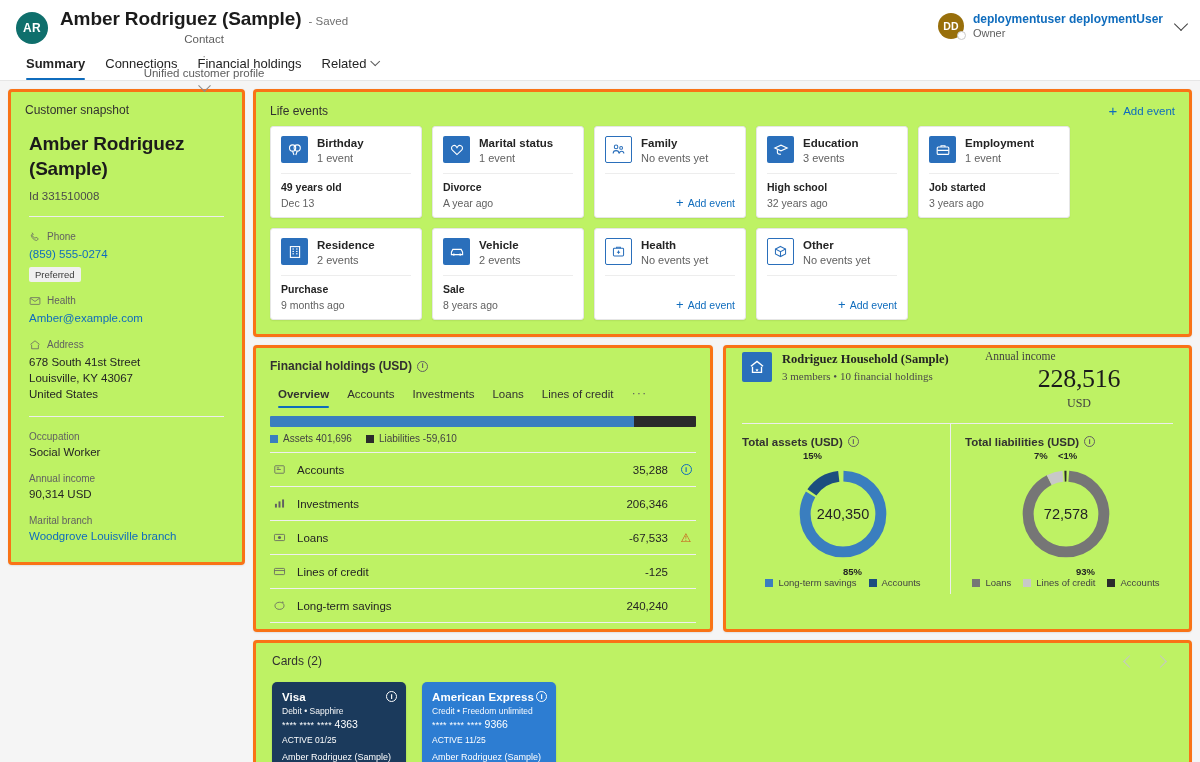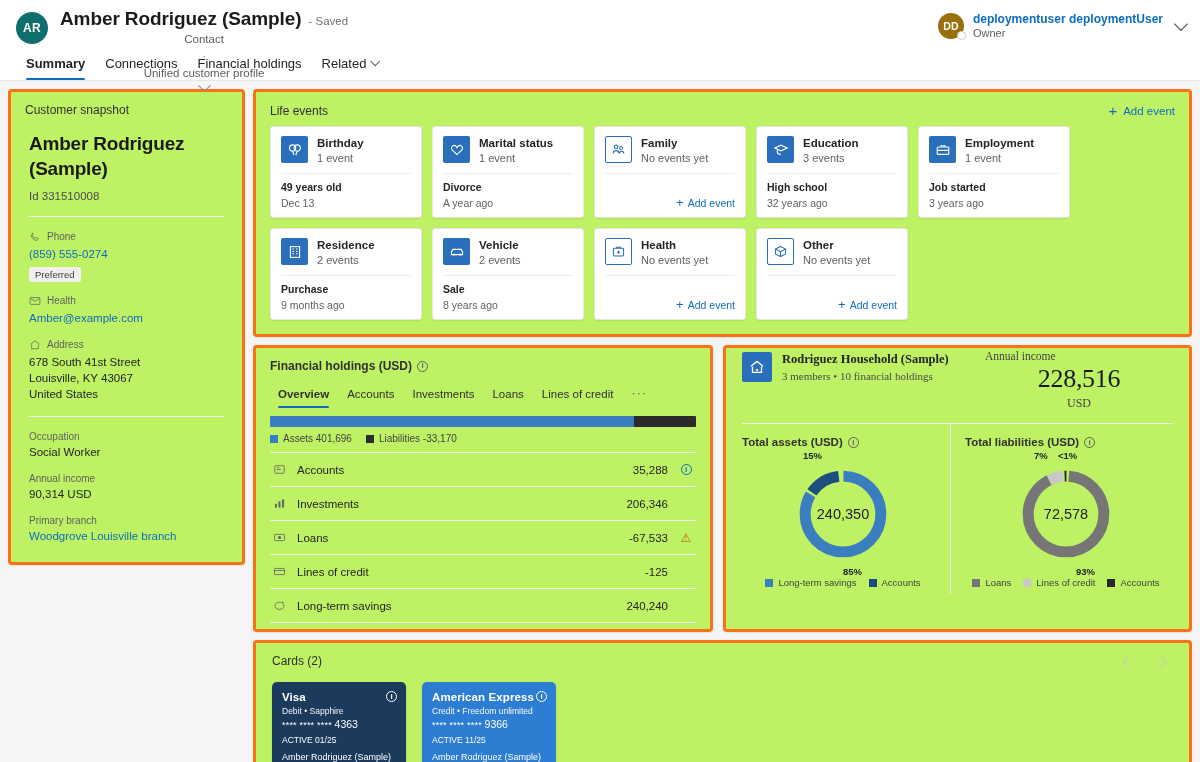--- a/index.html
+++ b/index.html
@@ -153,21 +153,21 @@
   .mh-meta { font-size: 11px; color: #4a4a4a; margin-top: 3px; }
   .mh-right { flex: 1; padding-left: 18px; }
   .mh-inc-lbl { font-size: 11.5px; color: #424242; }
   .mh-inc-val { font-size: 26px; font-weight: 400; color: #1b1b1b; text-align: center; margin-top: 2px; letter-spacing: -.3px; }
   .mh-inc-cur { font-size: 12px; color: #424242; text-align: center; margin-top: 2px; }
   .mh-hr { height: 1px; background: #ededed; margin: 12px 0 0 0; }
 
   .donuts { display: flex; }
   .donut-box { flex: 1; padding: 12px 6px 6px 0; position: relative; }
   .donut-box + .donut-box { border-left: 1px solid #ededed; padding-left: 14px; }
-  .donut-title { display: flex; align-items: flex-end; gap: 5px; font-size: 11.5px; font-weight: 600; color: #323130; }
+  .donut-title { display: flex; align-items: flex-start; gap: 5px; font-size: 11.5px; font-weight: 600; color: #323130; }
   .donut-wrap { position: relative; height: 125px; margin-top: 2px; }
   .donut-svg { position: absolute; left: 50%; top: 14px; transform: translateX(-50%); }
   .dlabel { position: absolute; font-size: 9.5px; font-weight: 700; color: #242424; }
   .dcenter { position: absolute; left: 50%; top: 14px; width: 100px; height: 100px; transform: translateX(-50%);
              display: flex; align-items: center; justify-content: center; font-size: 14.5px; color: #242424; }
   .donut-legend { display: flex; justify-content: center; gap: 12px; margin-top: 2px; flex-wrap: wrap; }
   .donut-legend .lg { font-size: 9.5px; }
 
   
   .cards-head { display: flex; align-items: center; justify-content: space-between; padding: 11px 14px 8px 16px; }
@@ -297,21 +297,21 @@
             <div class="field-val">Social Worker</div>
           </div>
           <div class="field">
             <div class="field-lbl plain">
                 <span>Annual income</span>
               </div>
             <div class="field-val">90,314 USD</div>
           </div>
           <div class="field" style="margin-bottom:0">
             <div class="field-lbl plain">
-                <span>Primary branch</span>
+                <span>Marital branch</span>
               </div>
             <div class="field-val link">Woodgrove Louisville branch</div>
           </div>
         </div>
       </div>
     </div>
 
     <div class="col-right">
 
       <div class="card">
@@ -526,21 +526,21 @@
             <div class="seg-a" style="width:85.5%"></div>
             <div class="seg-b" style="width:14.5%"></div>
           </div>
           <div class="fh-legend">
             <div class="lg">
               <i style="background:#3a7ebf"></i>
               <span>Assets 401,696</span>
             </div>
             <div class="lg">
               <i style="background:#2b2b2b"></i>
-              <span>Liabilities -33,170</span>
+              <span>Liabilities -59,610</span>
             </div>
           </div>
 
           <div class="fh-rows">
             <div class="fh-row">
               <span class="ic">
                 <svg width="13" height="13" viewBox="0 0 16 16">
                     <rect x="2.2" y="3.4" width="11.6" height="9.2" rx="1" fill="none" stroke="#616161" stroke-width="1"></rect>
                     <path d="M4.6 6h3M4.6 8h5" stroke="#616161" stroke-width="1"></path>
                   </svg>

